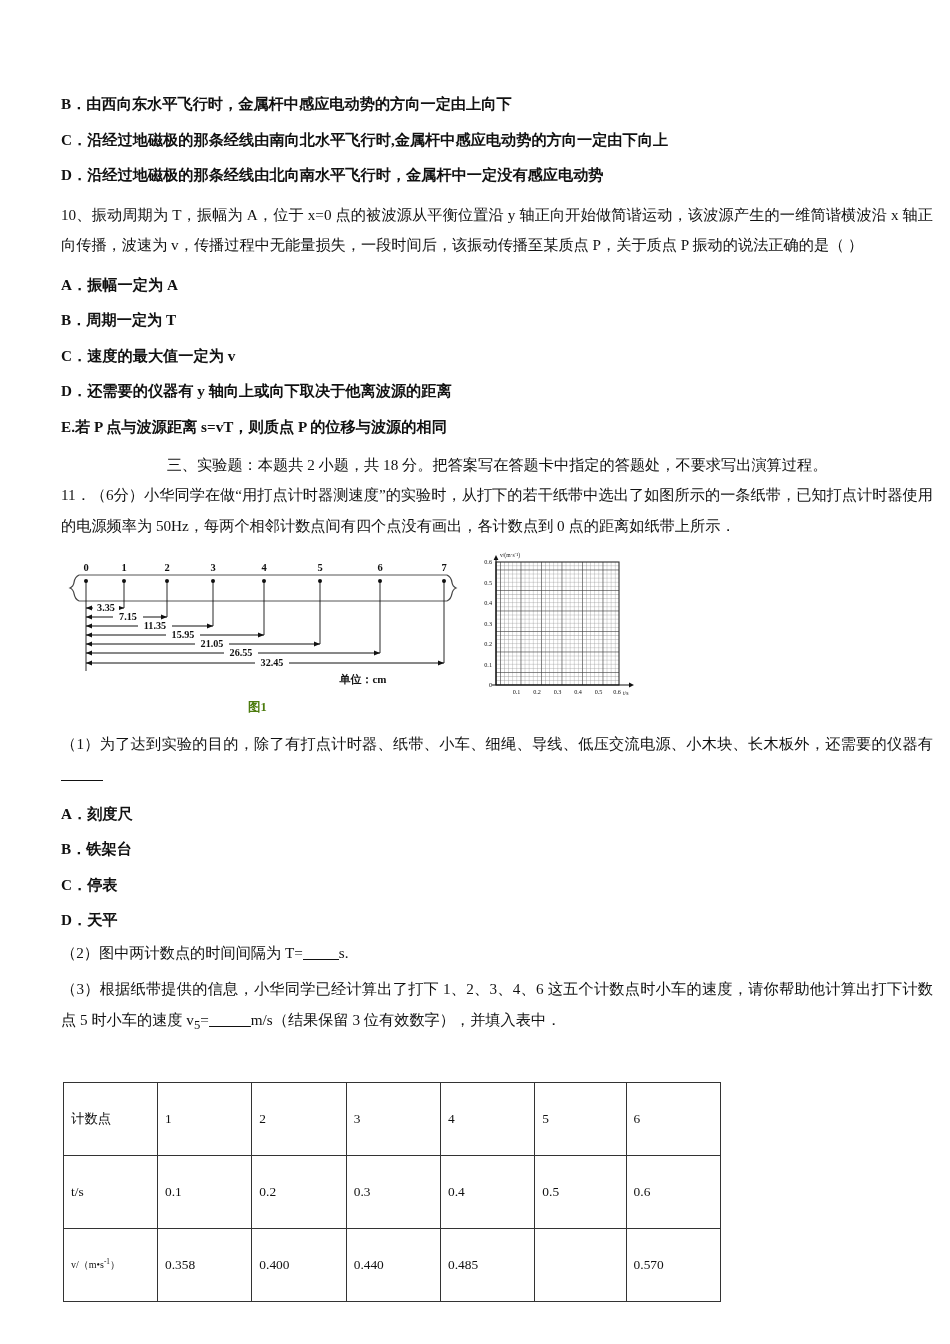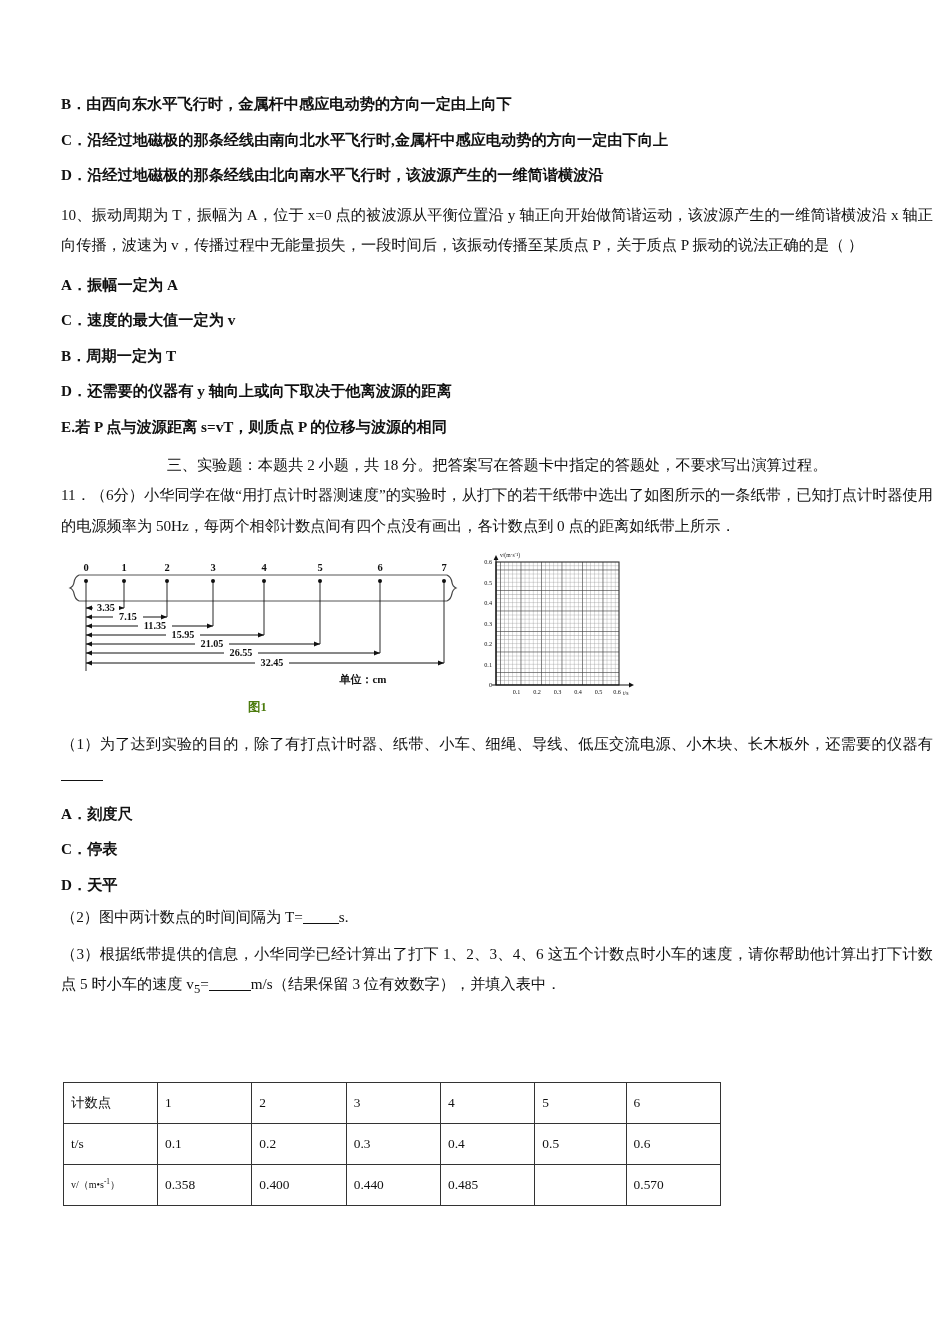--- a/index.html
+++ b/index.html
@@ -114,21 +114,21 @@
     left: 47px;
     top: 1082px;
     border-collapse: collapse;
     width: 658px;
     font-size: 13.4px;
     color: #111;
   }
   table.data td {
     border: 1.1px solid #333;
     height: 36px;
-    padding: 2px 7px;
+    padding: 18px 7px;
     vertical-align: middle;
     font-family: "Liberation Serif", serif;
   }
   table.data td.c0 { width: 88px; }
   table.data td.cN { width: 94px; }
   sup { font-size: 0.72em; vertical-align: super; }
   .unit-cell { white-space: nowrap; font-size: 10px; margin-left: 8px; }
 </style>
 </head>
 <body>
@@ -136,34 +136,34 @@
 <div class="page">
   <div class="body-col">
 
     <div class="opt">
       <span class="lbl">B．</span><span>由西向东水平飞行时，金属杆中感应电动势的方向一定由上向下</span>
     </div>
     <div class="opt">
       <span class="lbl">C．</span><span>沿经过地磁极的那条经线由南向北水平飞行时,金属杆中感应电动势的方向一定由下向上</span>
     </div>
     <div class="opt">
-      <span class="lbl">D．</span><span>沿经过地磁极的那条经线由北向南水平飞行时，该波源产生的一维简谐横波沿</span>
+      <span class="lbl">D．</span><span>沿经过地磁极的那条经线由北向南水平飞行时，金属杆中一定没有感应电动势</span>
     </div>
 
     <div class="q-block">
       <div class="q-para">10、振动周期为 T，振幅为 A，位于 x=0 点的被波源从平衡位置沿 y 轴正向开始做简谐运动，该波源产生的一维简谐横波沿 x 轴正向传播，波速为 v，传播过程中无能量损失，一段时间后，该振动传播至某质点 P，关于质点 P 振动的说法正确的是（   ）</div>
 
       <div class="opt">
         <span class="lbl">A．</span><span>振幅一定为 A</span>
       </div>
       <div class="opt">
+        <span class="lbl">B．</span><span>周期一定为 T</span>
+      </div>
+      <div class="opt">
         <span class="lbl">C．</span><span>速度的最大值一定为 v</span>
-      </div>
-      <div class="opt">
-        <span class="lbl">B．</span><span>周期一定为 T</span>
       </div>
       <div class="opt">
         <span class="lbl">D．</span><span>还需要的仪器有 y 轴向上或向下取决于他离波源的距离</span>
       </div>
       <div class="opt">
         <span class="lbl">E.</span><span>若 P 点与波源距离 s=vT，则质点 P 的位移与波源的相同</span>
       </div>
     </div>
 
     <div class="sec-head">三、实验题：本题共 2 小题，共 18 分。把答案写在答题卡中指定的答题处，不要求写出演算过程。</div>
@@ -308,20 +308,23 @@
         <div class="fig-cap cap2">图2</div>
       </div>
     </div>
 
     <div class="sub-q">
       <span>（1）为了达到实验的目的，除了有打点计时器、纸带、小车、细绳、导线、低压交流电源、小木块、长木板外，还需要的仪器有</span><span class="blank"></span>
     </div>
 
     <div class="opt">
       <span class="lbl">A．</span><span>刻度尺</span>
+    </div>
+    <div class="opt">
+      <span class="lbl">B．</span><span>铁架台</span>
     </div>
     <div class="opt">
       <span class="lbl">C．</span><span>停表</span>
     </div>
     <div class="opt">
       <span class="lbl">D．</span><span>天平</span>
     </div>
 
     <div class="sub-q">
       <span>（2）图中两计数点的时间间隔为 T=</span><span class="blank sm"></span><span>s.</span>

